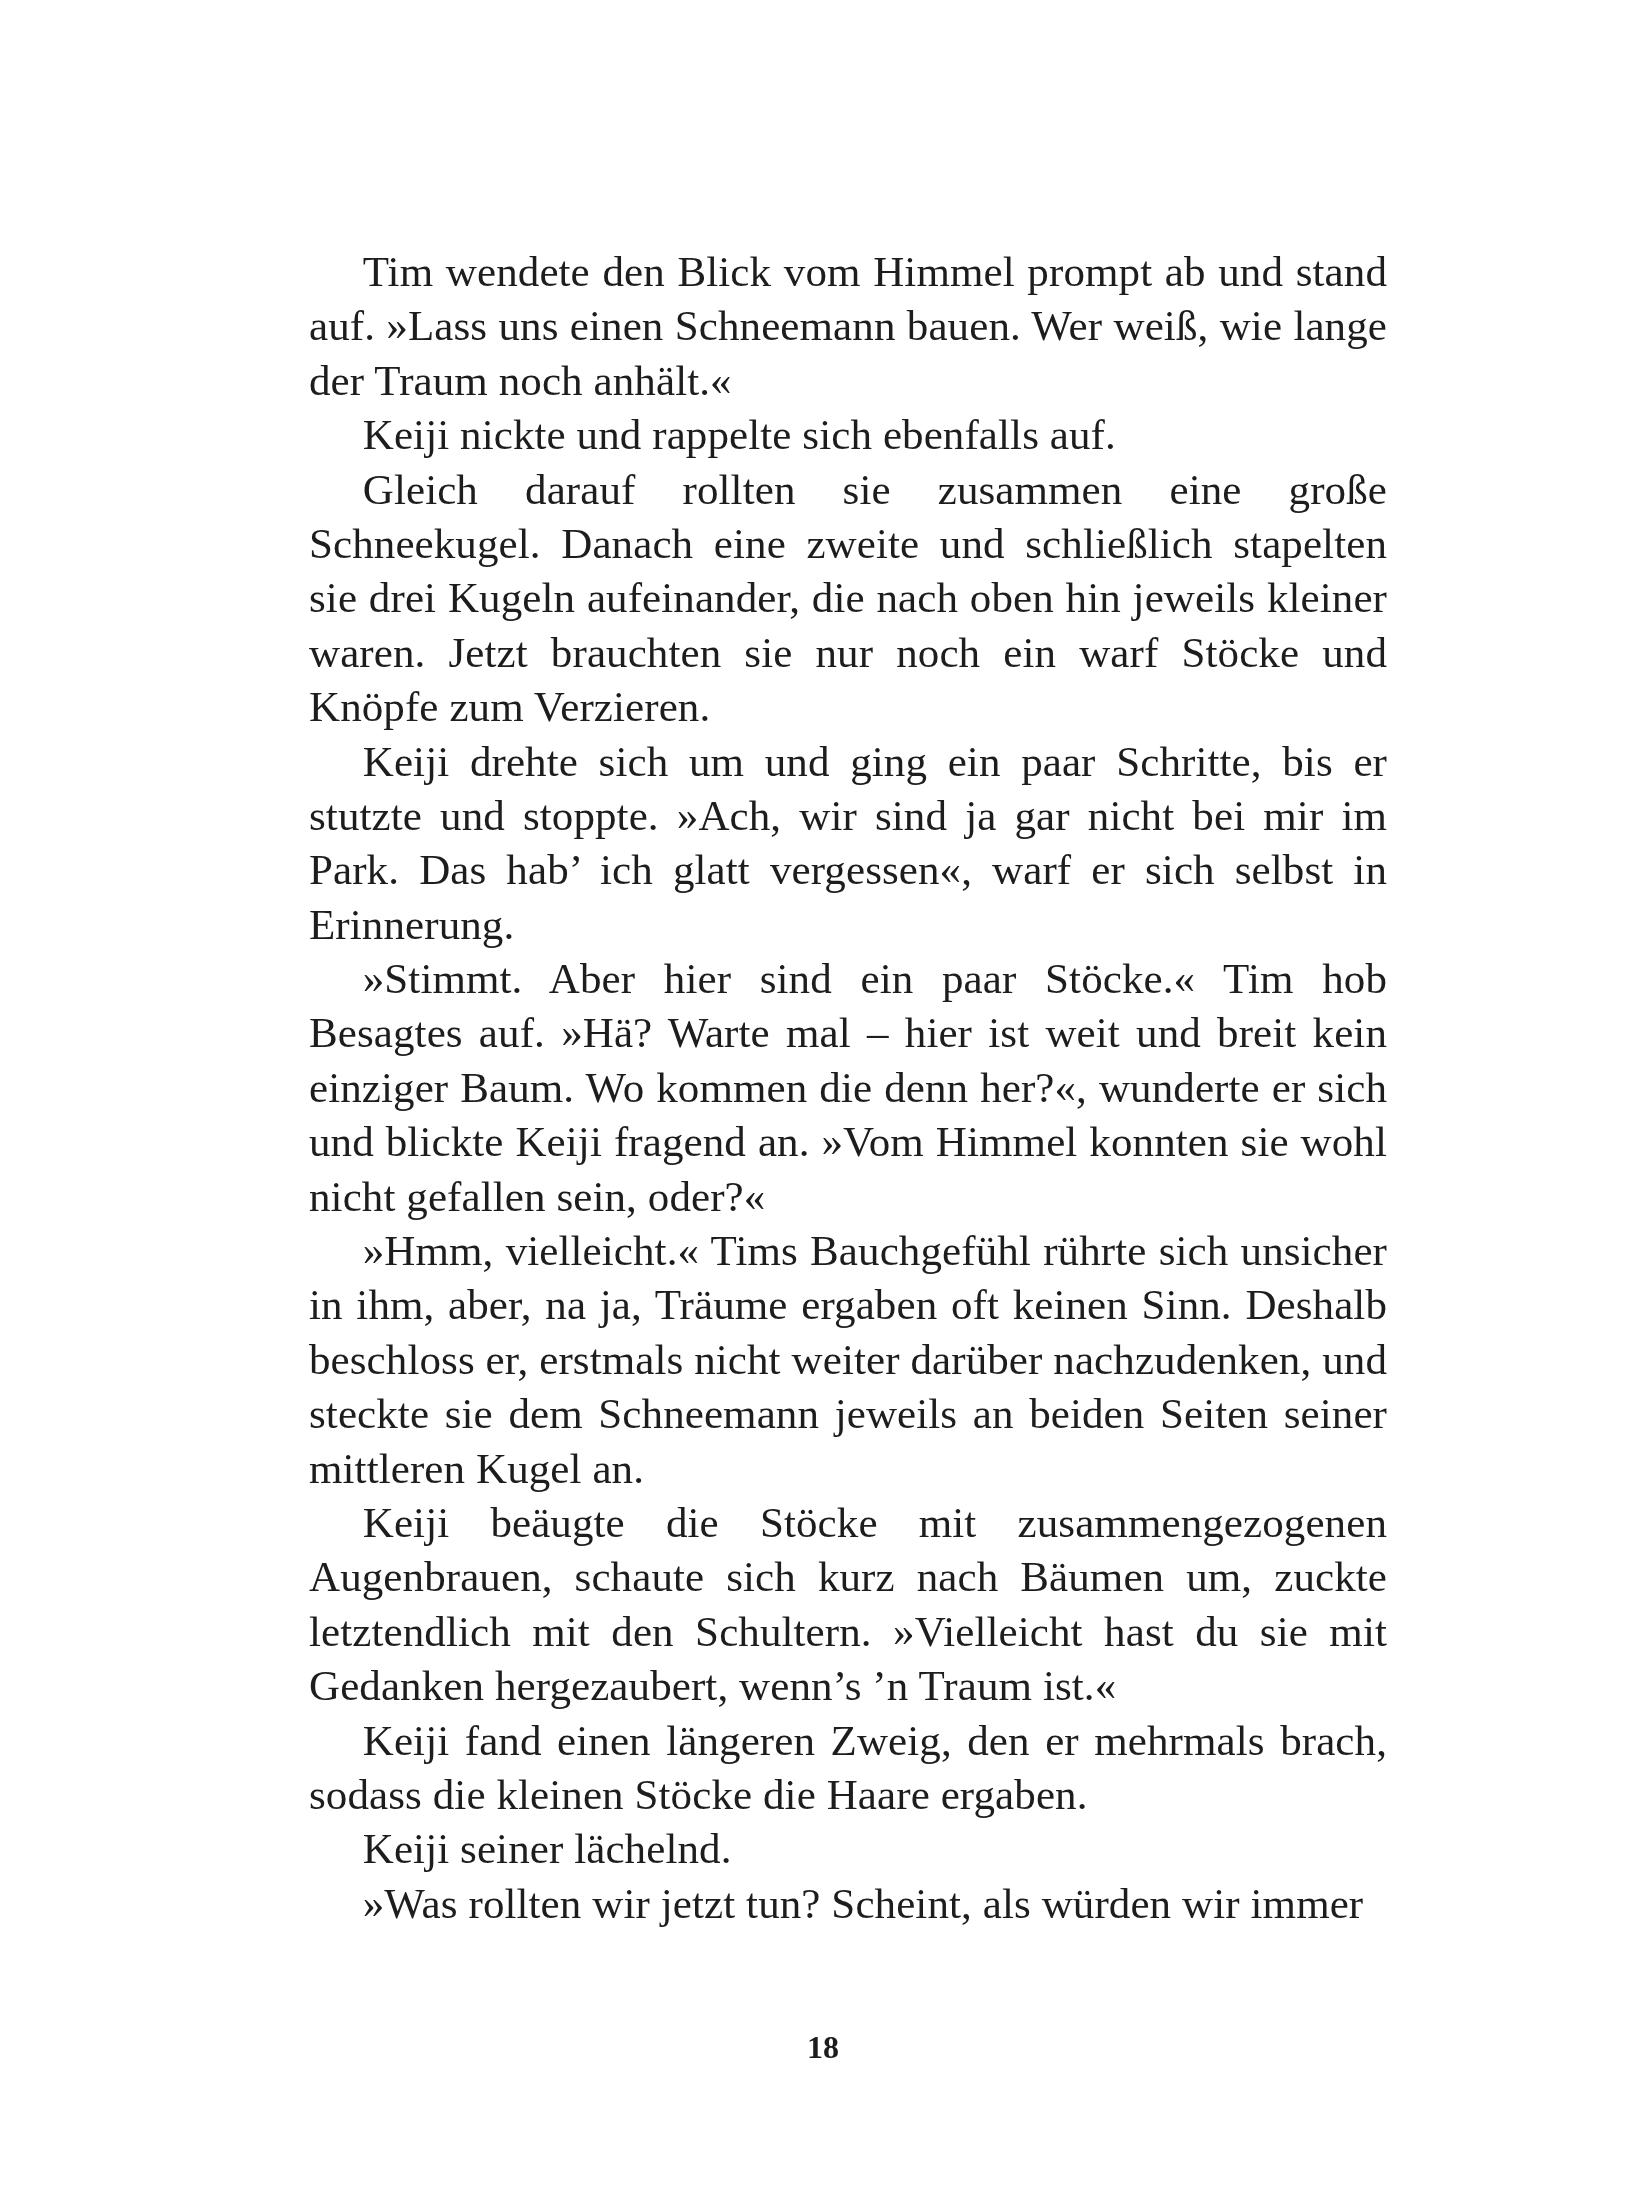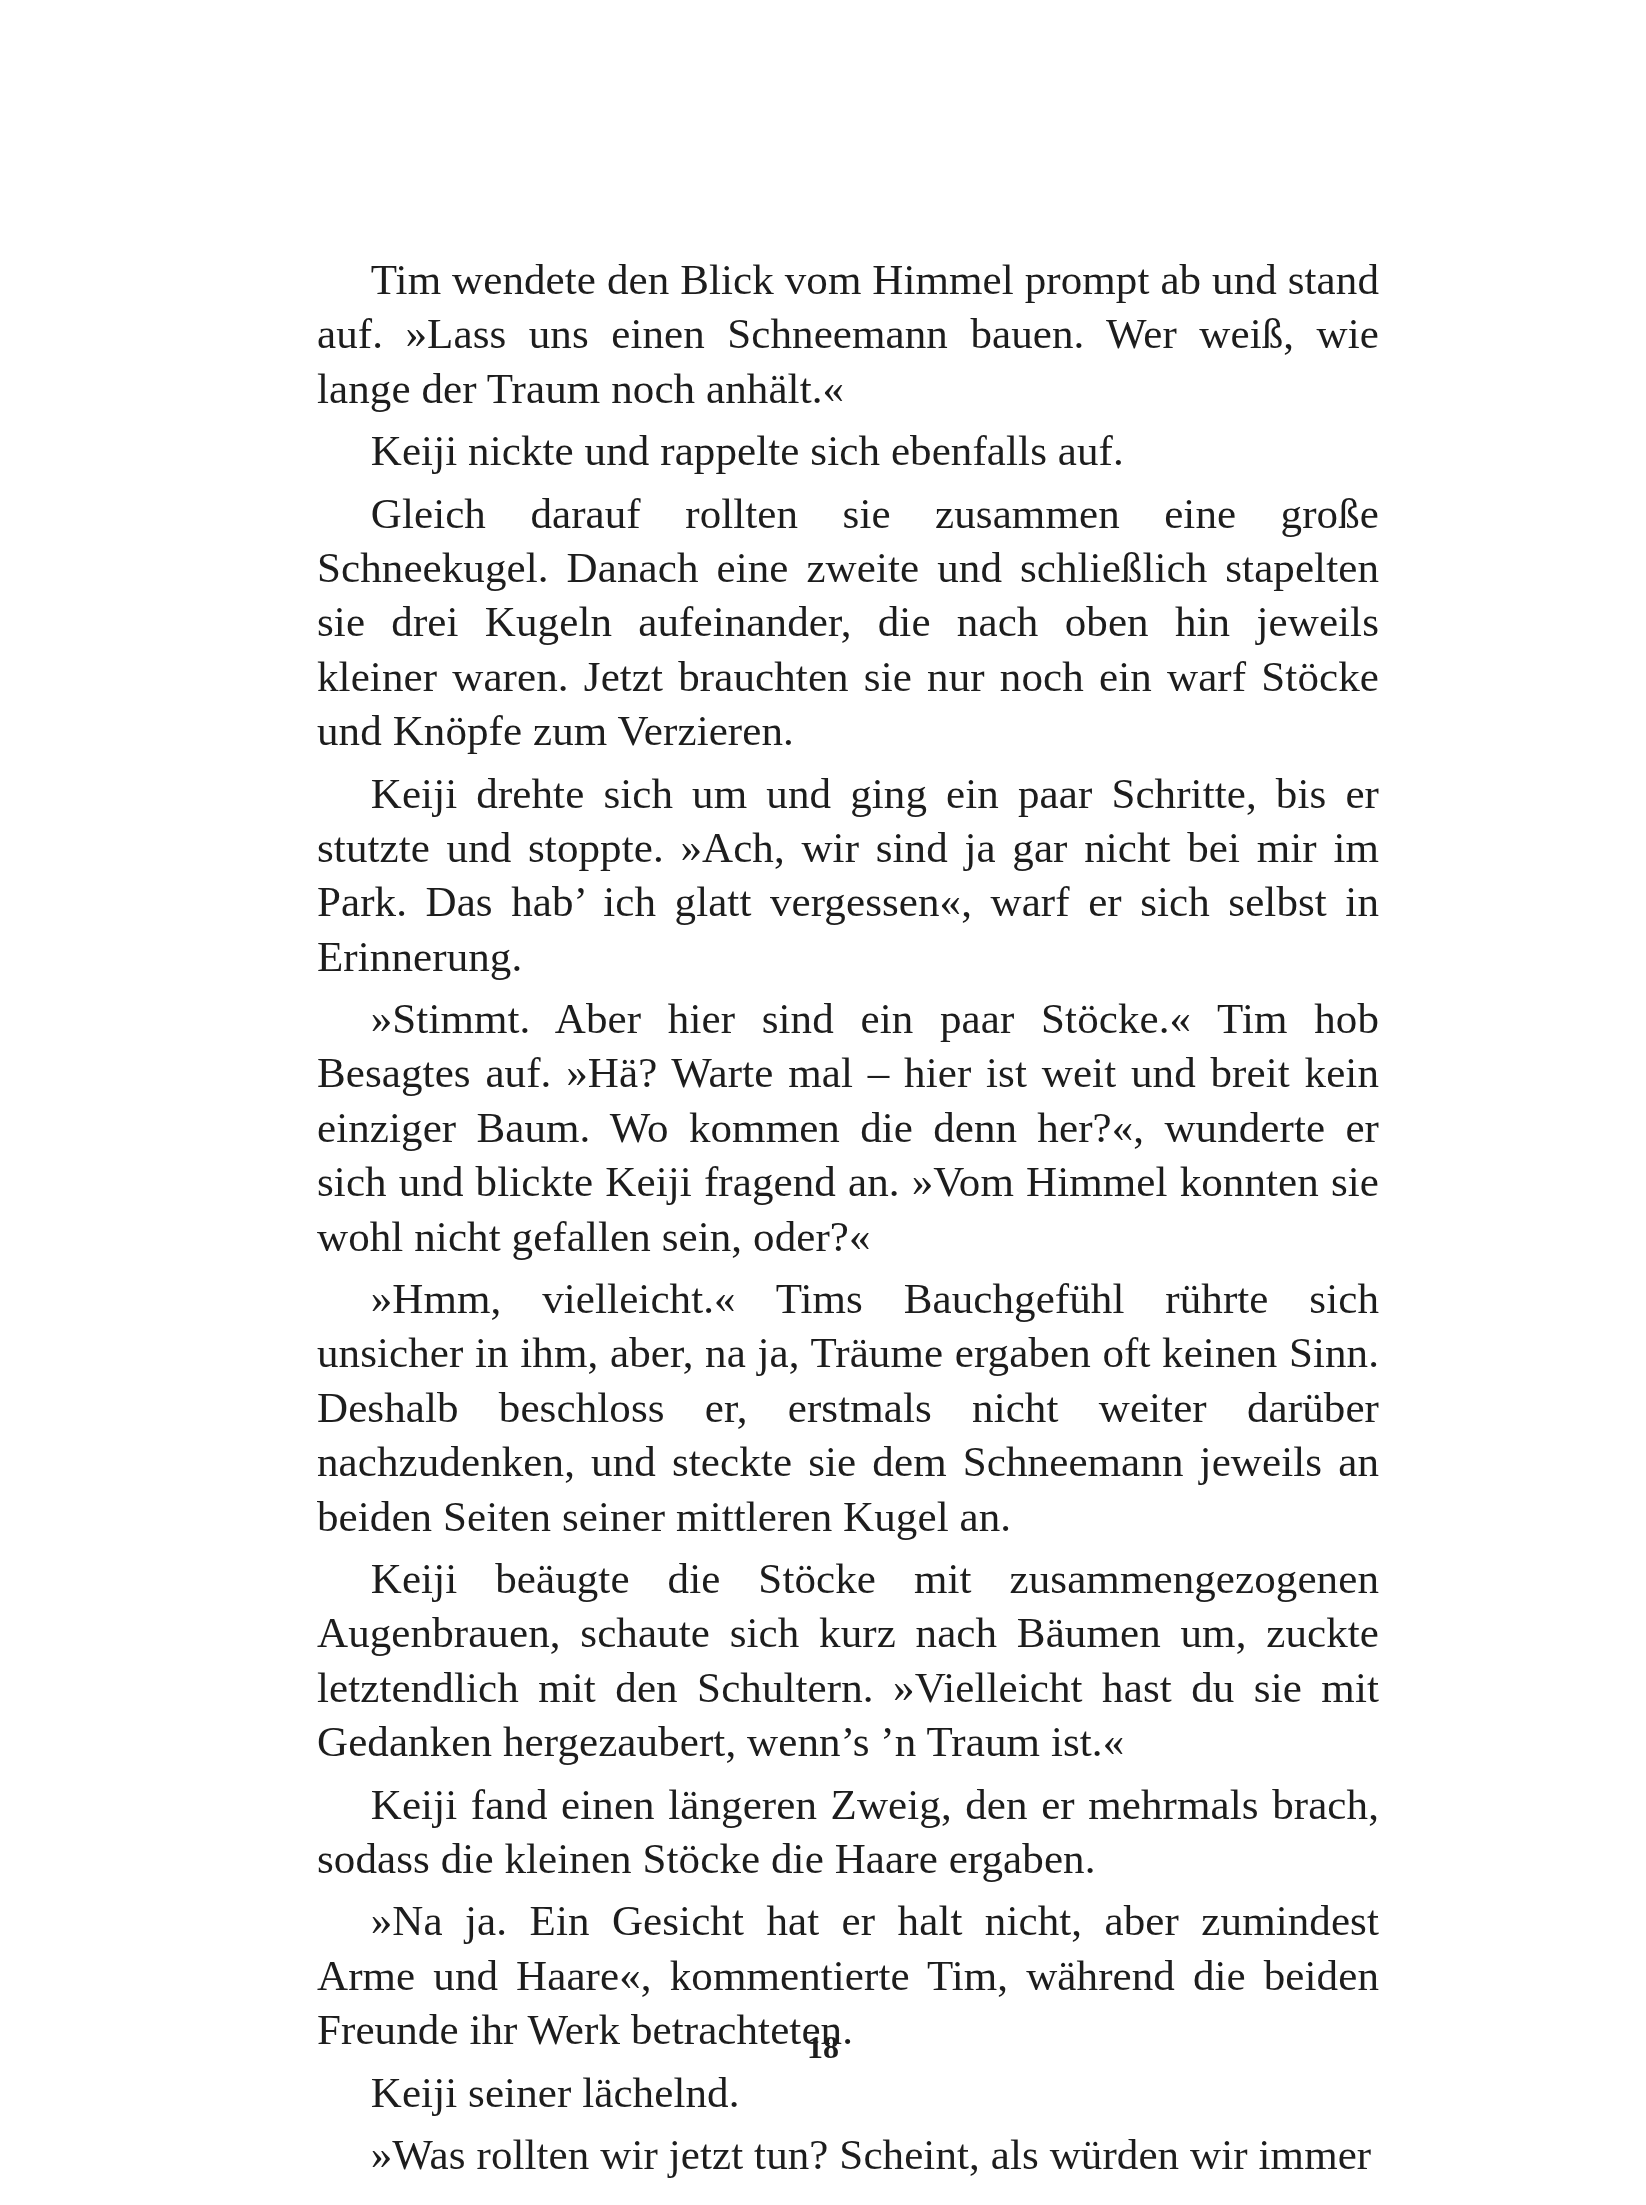--- a/index.html
+++ b/index.html
@@ -26,21 +26,21 @@
     top: 245px;
     width: 1078px;
     font-size: 43px;
     line-height: 1.265;
     text-align: justify;
     hyphens: auto;
     -webkit-hyphens: auto;
     letter-spacing: 0.1px;
   }
   .text-block p {
-    margin: 8px;
+    margin: 0;
     padding: 0;
     text-indent: 1.25em;
   }
   .page-number {
     position: absolute;
     top: 2029px;
     left: 0;
     width: 1646px;
     text-align: center;
     font-size: 32px;
@@ -54,19 +54,18 @@
 <div class="page">
   <div class="text-block">
     <p>Tim wendete den Blick vom Himmel prompt ab und stand auf. »Lass uns einen Schneemann bauen. Wer weiß, wie lange der Traum noch anhält.«</p>
     <p>Keiji nickte und rappelte sich ebenfalls auf.</p>
     <p>Gleich darauf rollten sie zusammen eine große Schneekugel. Danach eine zweite und schließlich stapelten sie drei Kugeln aufeinander, die nach oben hin jeweils kleiner waren. Jetzt brauchten sie nur noch ein warf Stöcke und Knöpfe zum Verzieren.</p>
     <p>Keiji drehte sich um und ging ein paar Schritte, bis er stutzte und stoppte. »Ach, wir sind ja gar nicht bei mir im Park. Das hab’ ich glatt vergessen«, warf er sich selbst in Erinnerung.</p>
     <p>»Stimmt. Aber hier sind ein paar Stöcke.« Tim hob Besagtes auf. »Hä? Warte mal – hier ist weit und breit kein einziger Baum. Wo kommen die denn her?«, wunderte er sich und blickte Keiji fragend an. »Vom Himmel konnten sie wohl nicht gefallen sein, oder?«</p>
     <p>»Hmm, vielleicht.« Tims Bauchgefühl rührte sich unsicher in ihm, aber, na ja, Träume ergaben oft keinen Sinn. Deshalb beschloss er, erstmals nicht weiter darüber nachzudenken, und steckte sie dem Schneemann jeweils an beiden Seiten seiner mittleren Kugel an.</p>
     <p>Keiji beäugte die Stöcke mit zusammengezogenen Augenbrauen, schaute sich kurz nach Bäumen um, zuckte letztendlich mit den Schultern. »Vielleicht hast du sie mit Gedanken hergezaubert, wenn’s ’n Traum ist.«</p>
     <p>Keiji fand einen längeren Zweig, den er mehrmals brach, sodass die kleinen Stöcke die Haare ergaben.</p>
-    <p>»Na ja. Ein Gesicht hat er halt nicht, aber zumindest Arme und Haare«, kommentierte Tim, während die beiden Freunde ihr Werk betrachteten.</p>
     <p>Keiji seiner lächelnd.</p>
     <p>»Was rollten wir jetzt tun? Scheint, als würden wir immer</p>
   </div>
   <div class="page-number">18</div>
 </div>
 
 
 </body></html>

